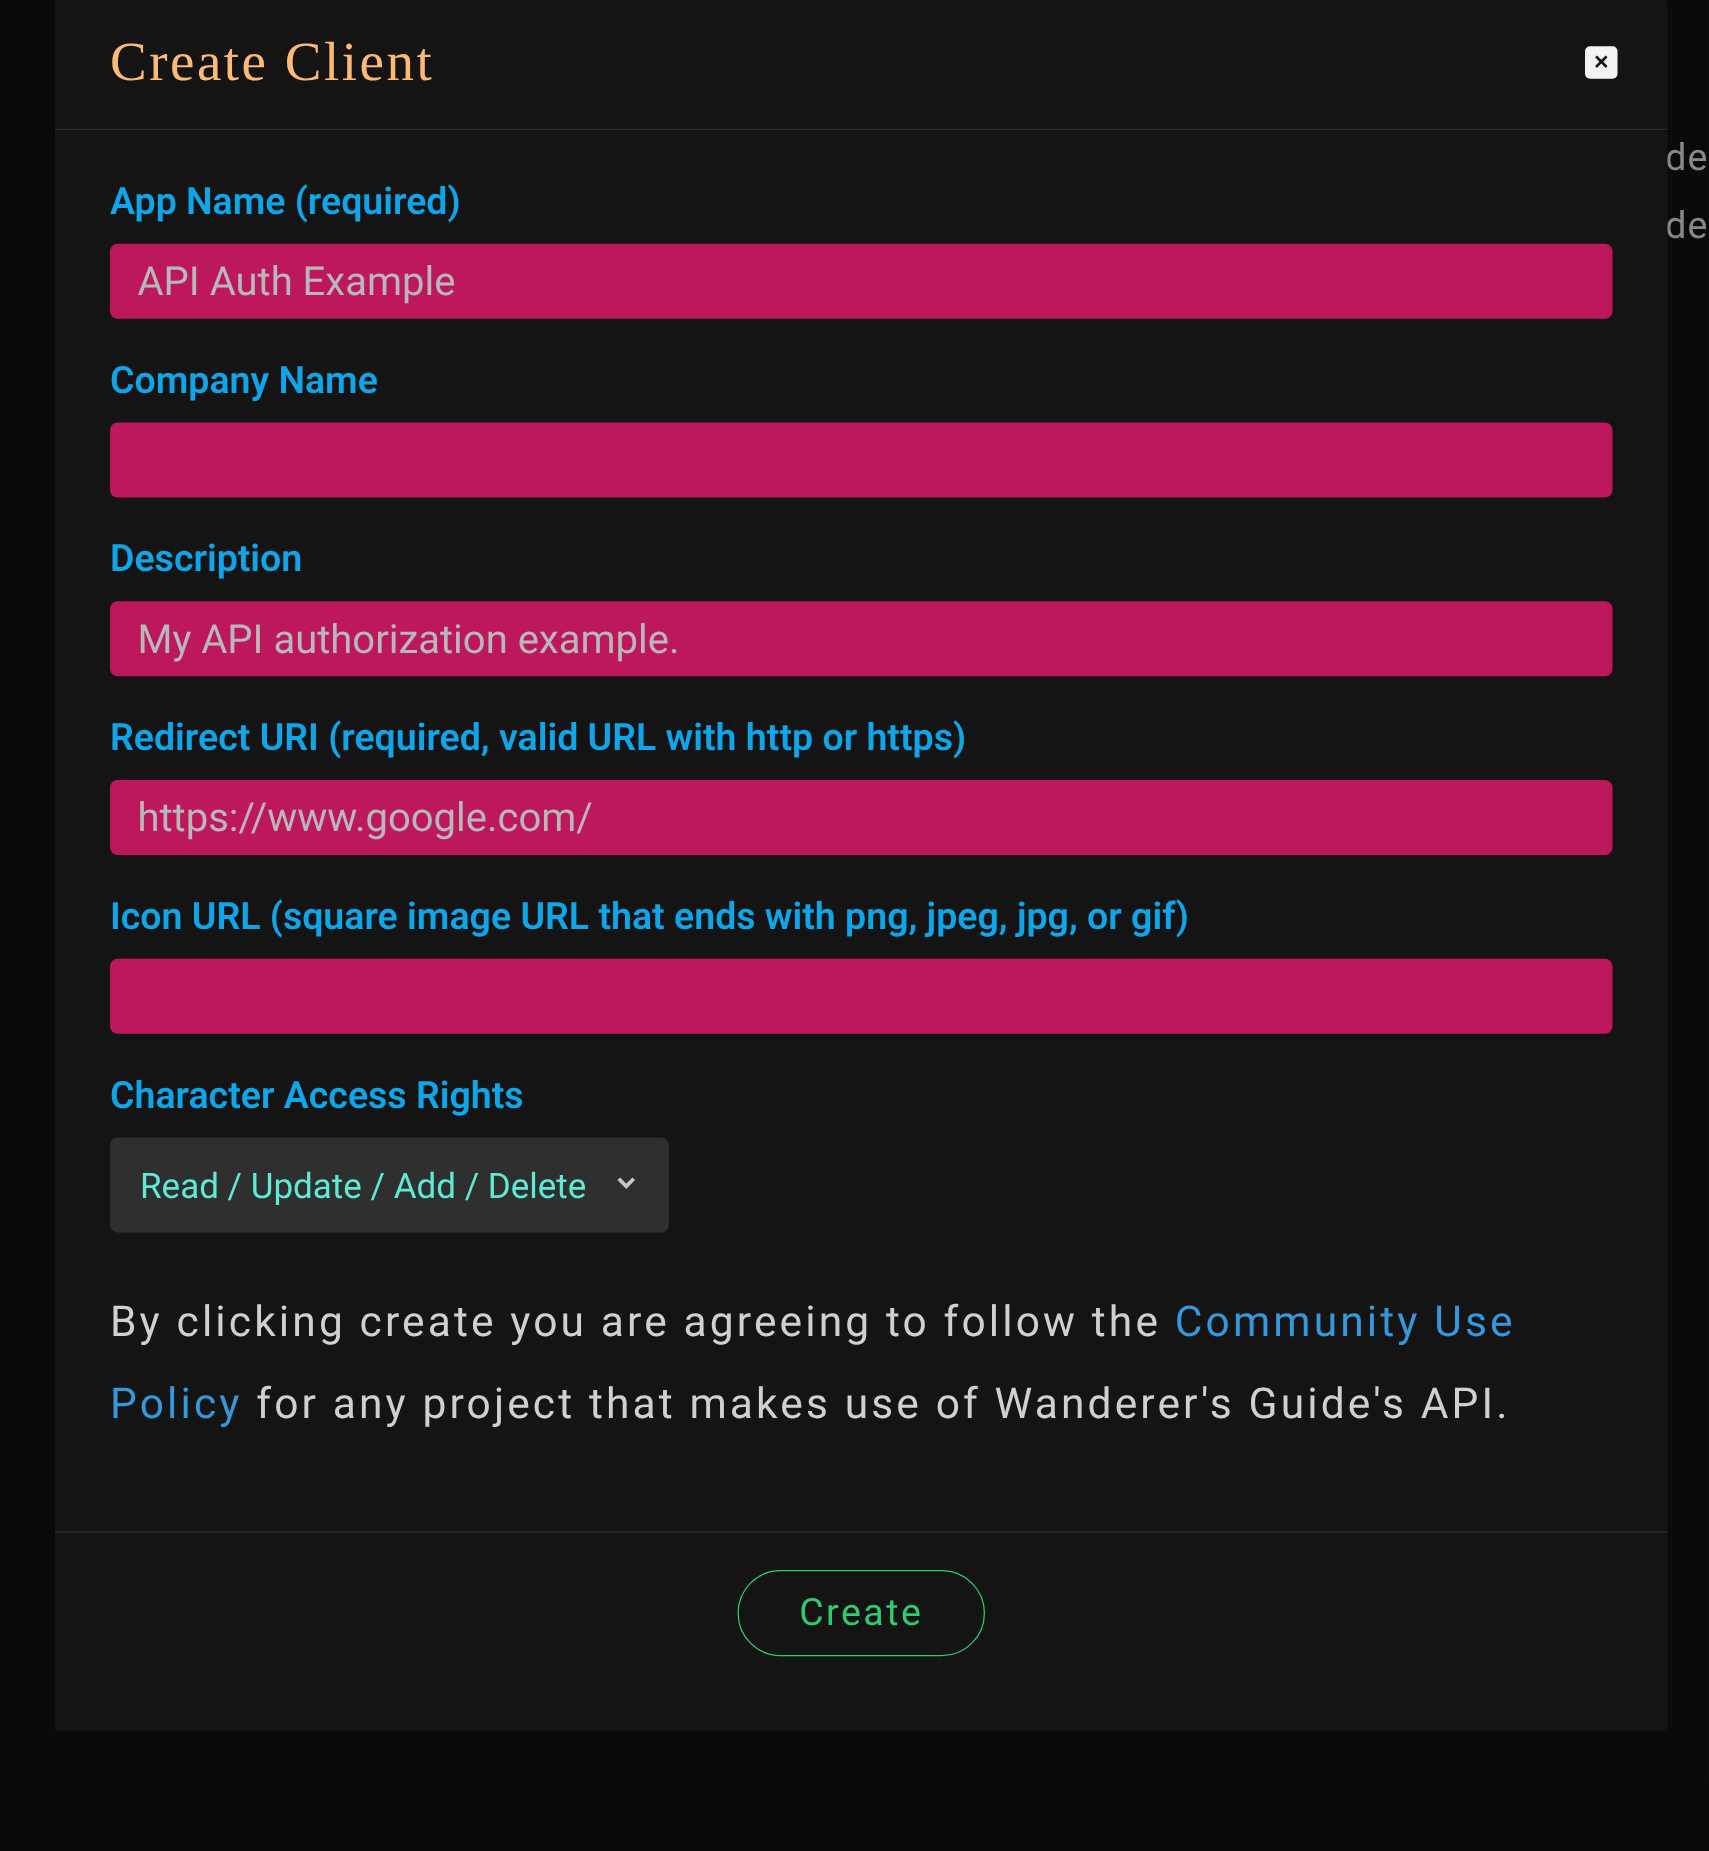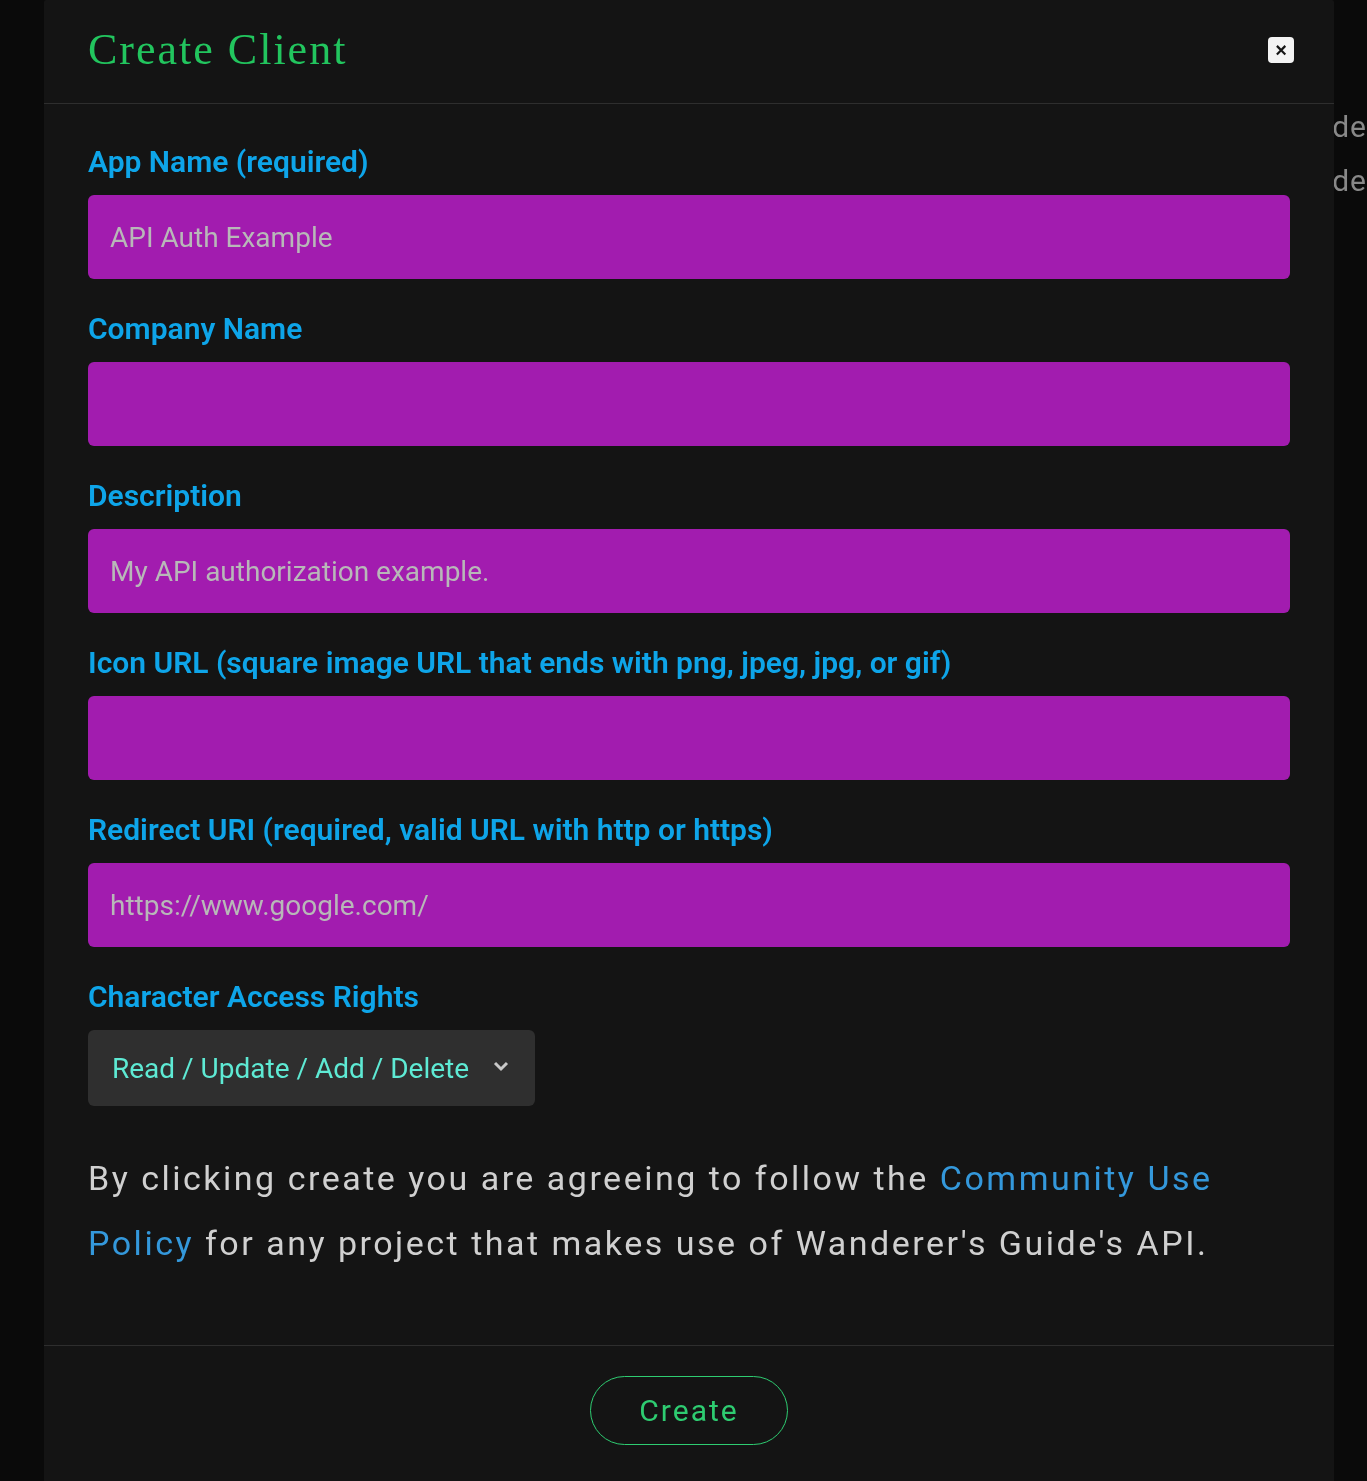--- a/index.html
+++ b/index.html
@@ -38,21 +38,21 @@
     display: flex;
     justify-content: space-between;
     align-items: center;
     padding: 24px 40px 28px 44px;
     border-bottom: 1px solid #2e2e2e;
   }
   .modal-title {
     font-family: Georgia, "Times New Roman", serif;
     font-size: 44px;
     font-weight: 400;
-    color: #22c55e;
+    color: #fdba74;
     letter-spacing: 2px;
   }
   .close-btn {
     background: #f3f3f3;
     color: #141414;
     border: none;
     width: 26px;
     height: 26px;
     border-radius: 4px;
     font-size: 20px;
@@ -71,28 +71,28 @@
   }
   .field-label {
     font-size: 30px;
     font-weight: 600;
     color: #0ea5e9;
     margin-bottom: 16px;
     display: block;
   }
   .field-input {
     width: 100%;
-    background: #a21caf;
+    background: #be185d;
     border: none;
     border-radius: 6px;
     padding: 20px 22px;
-    font-size: 28px;
+    font-size: 32px;
     color: #b8b8b8;
     font-family: inherit;
-    height: 84px;
+    height: 60px;
   }
   .select-wrap {
     position: relative;
     display: inline-block;
   }
   .select-btn {
     background: #2f2f2f;
     border: none;
     border-radius: 6px;
     padding: 18px 66px 18px 24px;
@@ -178,27 +178,27 @@
       <label class="field-label">Company Name</label>
       <input type="text" class="field-input" value="" style="">
     </div>
 
     <div class="field-group">
       <label class="field-label">Description</label>
       <input type="text" class="field-input" value="My API authorization example." style="">
     </div>
 
     <div class="field-group">
+      <label class="field-label">Redirect URI (required, valid URL with http or https)</label>
+      <input type="text" class="field-input" value="https://www.google.com/" style="">
+    </div>
+
+    <div class="field-group">
       <label class="field-label">Icon URL (square image URL that ends with png, jpeg, jpg, or gif)</label>
       <input type="text" class="field-input" value="" style="">
-    </div>
-
-    <div class="field-group">
-      <label class="field-label">Redirect URI (required, valid URL with http or https)</label>
-      <input type="text" class="field-input" value="https://www.google.com/" style="">
     </div>
 
     <div class="field-group">
       <label class="field-label">Character Access Rights</label>
       <div class="select-wrap">
         <button class="select-btn">
           <span>Read / Update / Add / Delete</span>
         </button>
         <span class="chevron">
           <svg viewBox="0 0 24 24">

